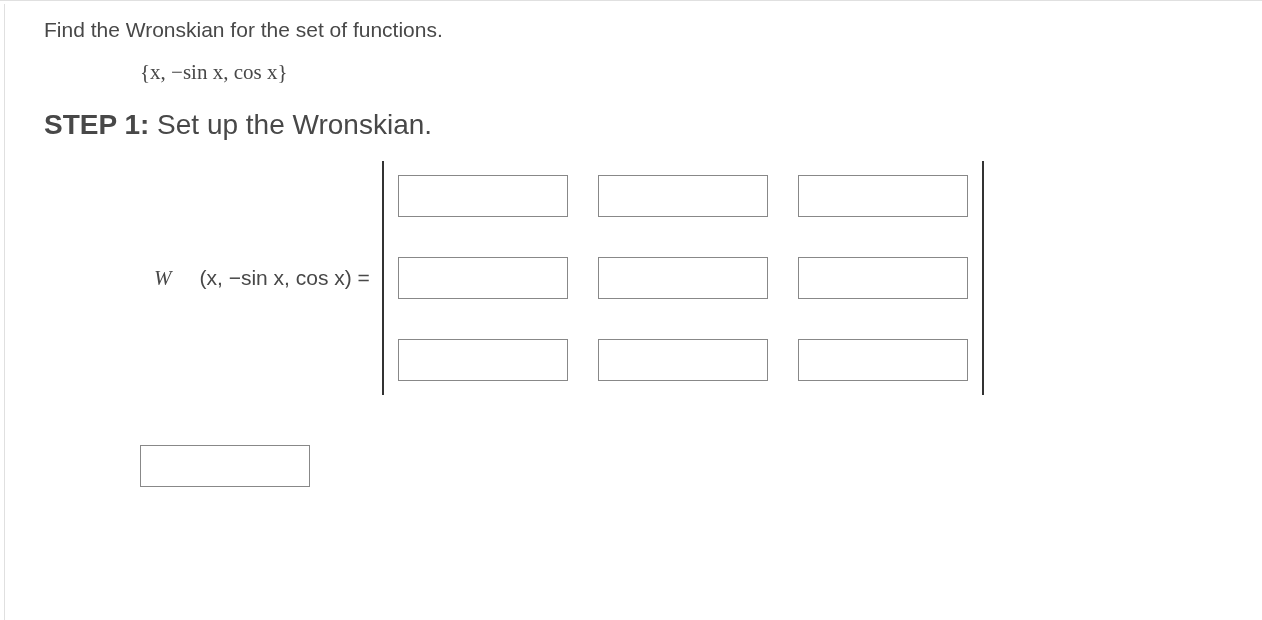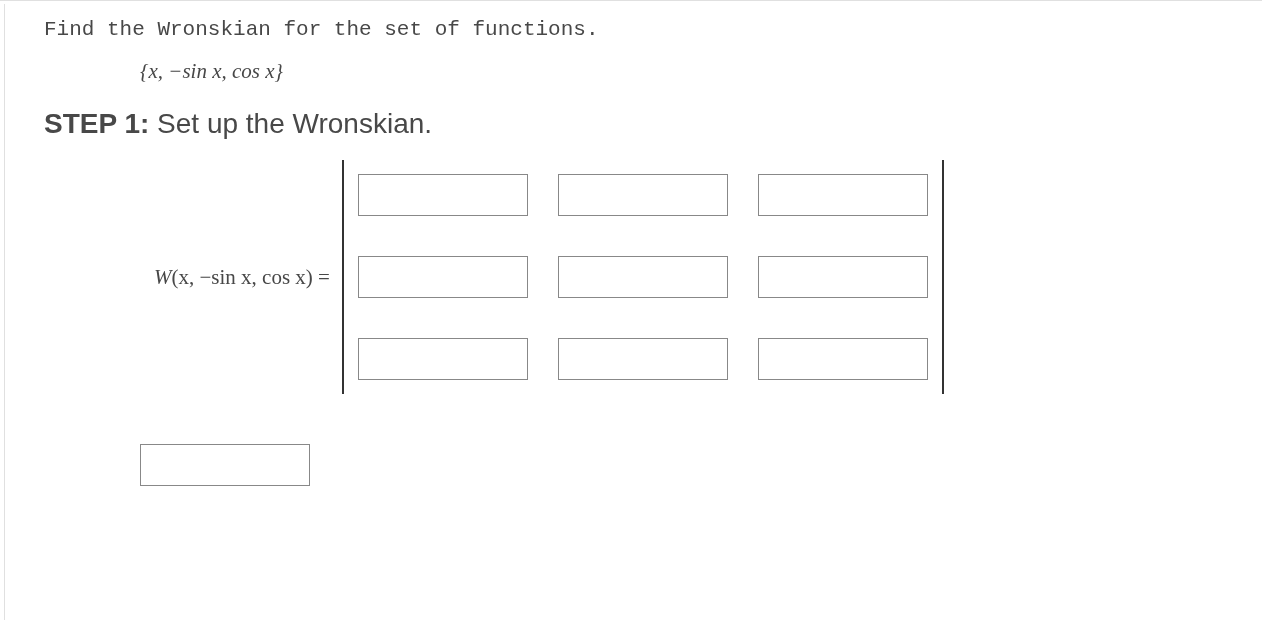--- a/index.html
+++ b/index.html
@@ -34,29 +34,27 @@
     .content {
       position: absolute;
       left: 44px;
       top: 18px;
       right: 20px;
     }
     .prompt {
       font-size: 21px;
       color: #484848;
       margin-bottom: 18px;
-      font-family: Liberation Mono, monospace;
     }
     .set-line {
       margin-left: 96px;
       font-size: 21px;
       margin-bottom: 24px;
     }
     .ital {
-      font-style: italic;
       font-family: Georgia, 'Times New Roman', serif;
     }
     .step-line {
       font-size: 28px;
       margin-bottom: 20px;
     }
     .step-label {
       font-weight: bold;
     }
     .wronskian-row {
@@ -67,21 +65,22 @@
     }
     .wlabel {
       font-style: italic;
       font-family: Georgia, 'Times New Roman', serif;
       font-size: 21px;
       margin-right: 12px;
       white-space: nowrap;
     }
     .wlabel .upright {
       font-style: normal;
-      font-family: Liberation Serif, serif;
+      font-family: Liberation Sans, sans-serif;
+      margin-left: 28px;
     }
     .det {
       display: flex;
       align-items: stretch;
     }
     .det-bar {
       width: 2px;
       background: #333333;
     }
     .det-grid {

